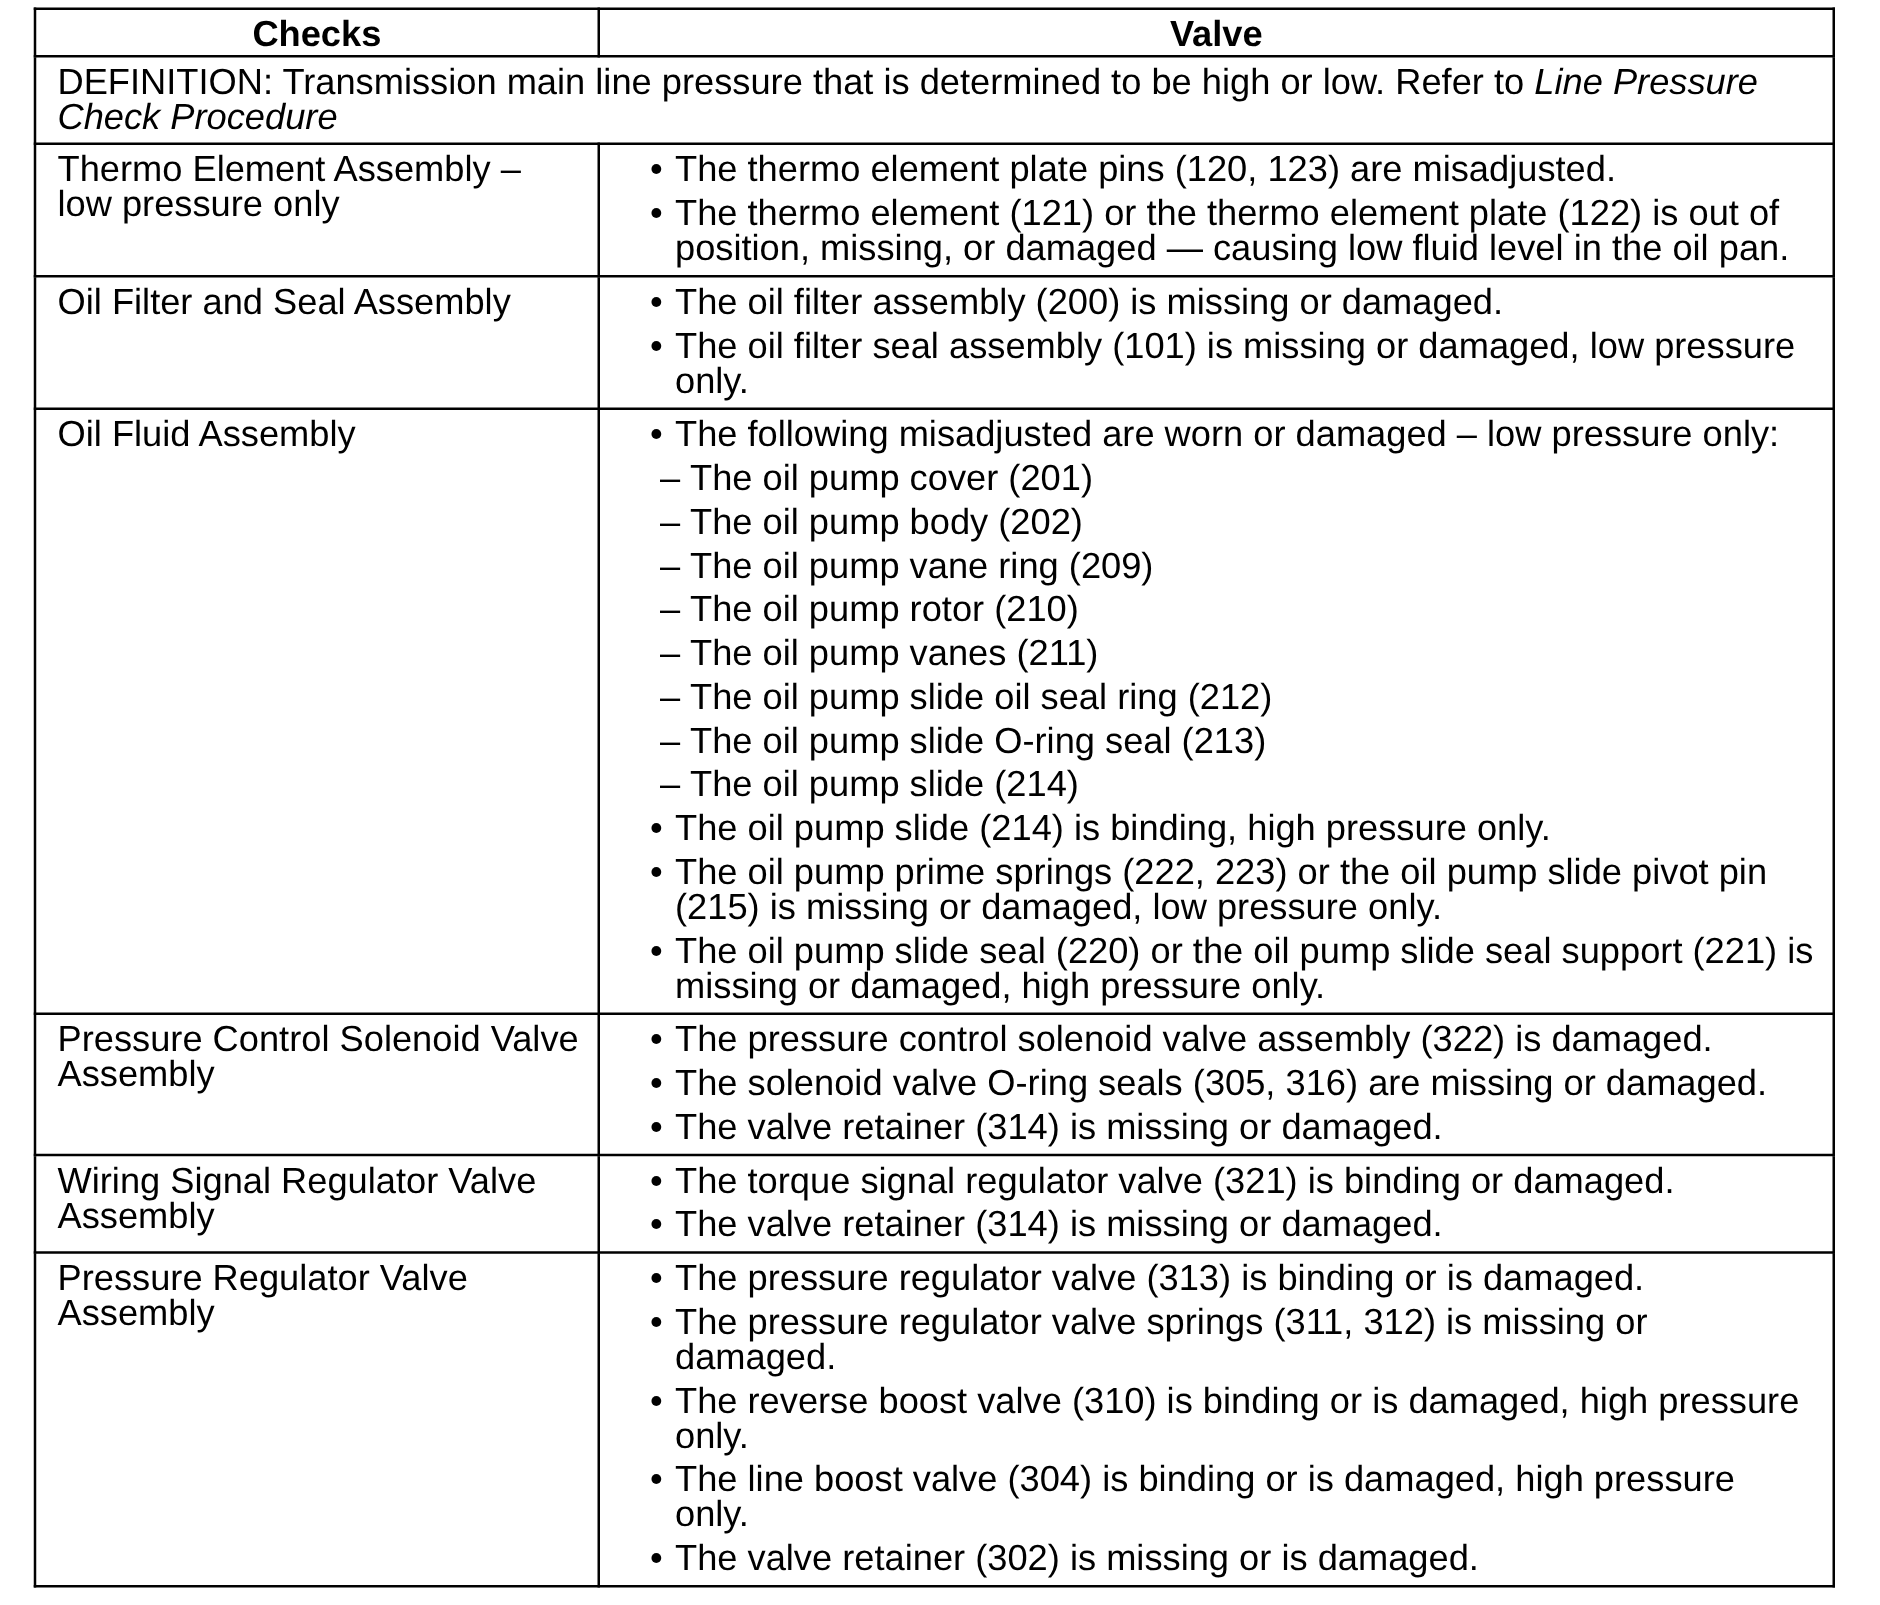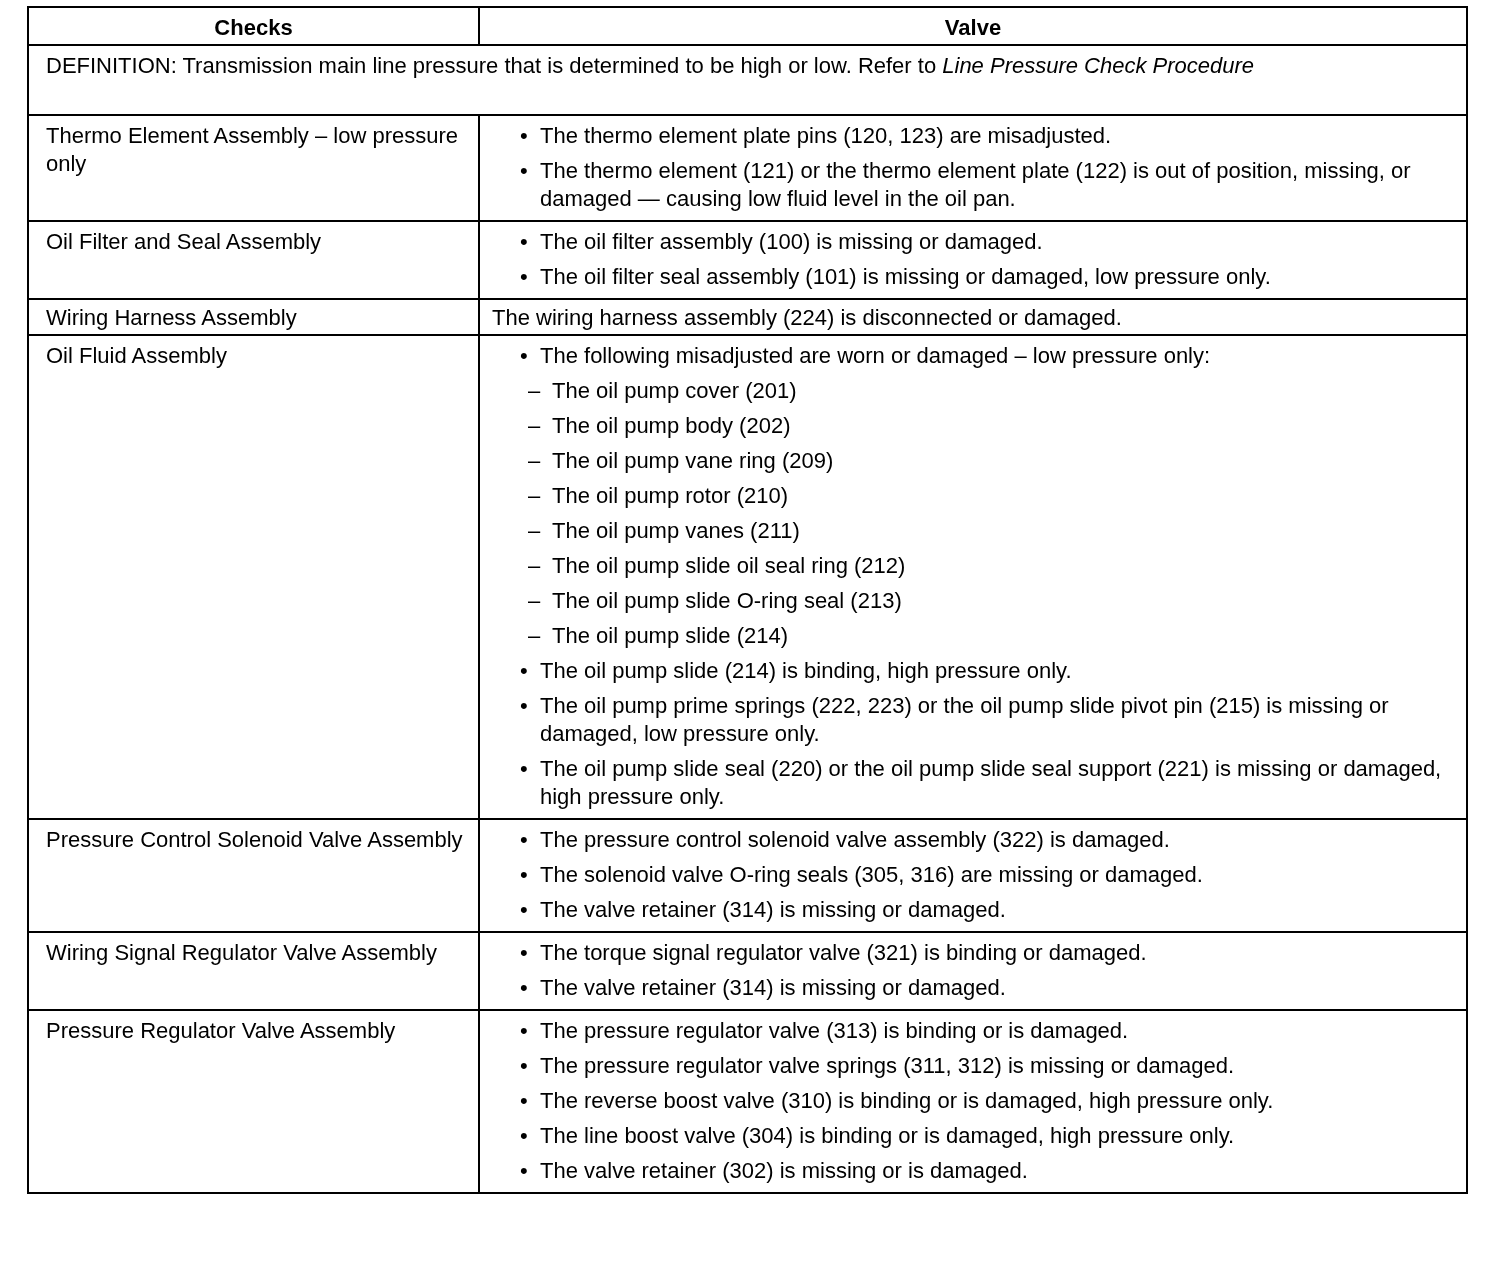--- a/index.html
+++ b/index.html
@@ -3,21 +3,21 @@
 <meta charset="utf-8">
 <style>
   html, body { margin: 0; padding: 0; background: #ffffff; }
   body { width: 1504px; height: 1284px; position: relative; overflow: hidden;
          font-family: "Liberation Sans", "DejaVu Sans", sans-serif; color: #000; }
   table.tbl { position: absolute; left: 27px; top: 6px; width: 1439px;
               border-collapse: collapse; table-layout: fixed; }
   table.tbl col.c1 { width: 451px; }
   table.tbl col.c2 { width: 988px; }
   table.tbl th, table.tbl td { border: 2.5px solid #000; vertical-align: top;
-              font-size: 22px; line-height: 28px; }
+              font-size: 29px; line-height: 28px; }
   table.tbl th { font-weight: bold; text-align: center; padding: 6px 8px 2px; height: 26px; }
   td.def { padding: 6px 15px 2px 17px; height: 60px; }
   td.check { padding: 6px 12px 4px 17px; }
   td.cause { padding: 6px 12px 4px 12px; }
   .italic { font-style: italic; }
   ul.bul { list-style: none; margin: 0; padding: 0; }
   ul.bul > li { position: relative; padding-left: 48px; margin: 0 0 7px 0; }
   ul.bul > li:last-child { margin-bottom: 3px; }
   .bdot { position: absolute; left: 28px; top: 0; }
   ul.sub { list-style: none; margin: 7px 0 0 0; padding: 0; }
@@ -51,30 +51,26 @@
           <li><span class="bdot">•</span><span>The thermo element plate pins (120, 123) are misadjusted.</span></li>
           <li><span class="bdot">•</span><span>The thermo element (121) or the thermo element plate (122) is out of position, missing, or damaged — causing low fluid level in the oil pan.</span></li>
         </ul>
       </td>
     </tr>
 
     <tr>
       <td class="check">Oil Filter and Seal Assembly</td>
       <td class="cause">
         <ul class="bul">
-          <li><span class="bdot">•</span><span>The oil filter assembly (100) is missing or damaged.</span></li>
+          <li><span class="bdot">•</span><span>The oil filter assembly (200) is missing or damaged.</span></li>
           <li><span class="bdot">•</span><span>The oil filter seal assembly (101) is missing or damaged, low pressure only.</span></li>
         </ul>
       </td>
     </tr>
 
-    <tr>
-      <td class="check" style="padding-top:4px;padding-bottom:2px;">Wiring Harness Assembly</td>
-      <td class="cause" style="padding-top:4px;padding-bottom:2px;">The wiring harness assembly (224) is disconnected or damaged.</td>
-    </tr>
 
     <tr>
       <td class="check">Oil Fluid Assembly</td>
       <td class="cause">
         <ul class="bul">
           <li><span class="bdot">•</span><span>The following misadjusted are worn or damaged – low pressure only:</span>
             <ul class="sub">
               <li><span class="dash">–</span><span>The oil pump cover (201)</span></li>
               <li><span class="dash">–</span><span>The oil pump body (202)</span></li>
               <li><span class="dash">–</span><span>The oil pump vane ring (209)</span></li>

